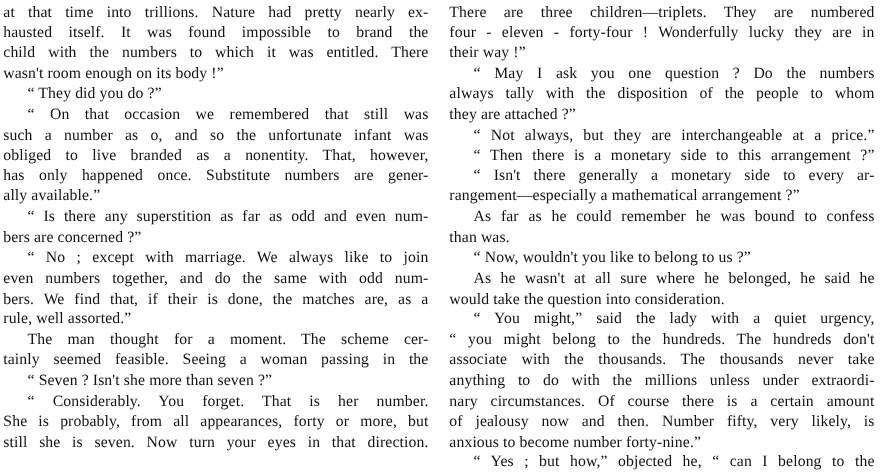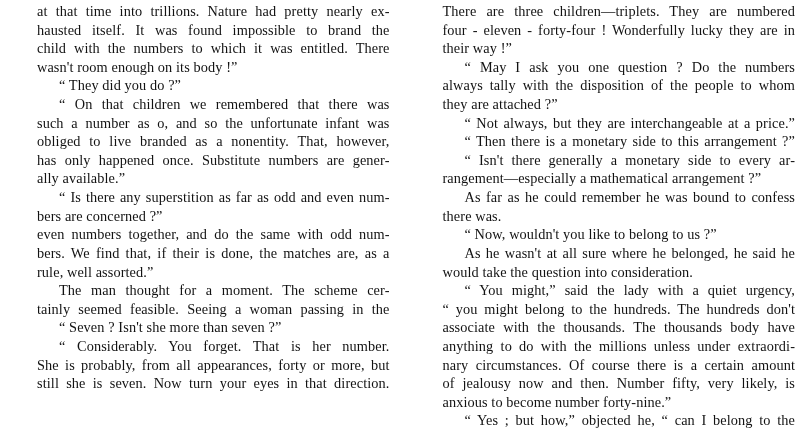--- a/index.html
+++ b/index.html
@@ -25,47 +25,47 @@
     letter-spacing: 0.1px;
   }
   .col {
     flex: 1 1 0;
     min-width: 0;
   }
   .line {
     height: 18.62px;
     line-height: 18.62px;
     text-align: left;
-    margin-left: 34px;
   }
   .line.just {
     text-align: justify;
     text-align-last: justify;
   }
   .line.ind {
     padding-left: 22px;
   }
 </style>
 </head>
 <body>
 
 <div class="spread">
   <div class="col">
       <div class="line just">at that time into trillions. Nature had pretty nearly ex-</div>
       <div class="line just">hausted itself. It was found impossible to brand the</div>
       <div class="line just">child with the numbers to which it was entitled. There</div>
       <div class="line">wasn't room enough on its body !”</div>
       <div class="line ind">“ They did you do ?”</div>
-      <div class="line just ind">“ On that children we remembered that there was</div>
+      <div class="line just ind">“ On that occasion we remembered that still was</div>
       <div class="line just">such a number as o, and so the unfortunate infant was</div>
       <div class="line just">obliged to live branded as a nonentity. That, however,</div>
       <div class="line just">has only happened once. Substitute numbers are gener-</div>
       <div class="line">ally available.”</div>
       <div class="line just ind">“ Is there any superstition as far as odd and even num-</div>
       <div class="line">bers are concerned ?”</div>
+      <div class="line just ind">“ No ; except with marriage. We always like to join</div>
       <div class="line just">even numbers together, and do the same with odd num-</div>
       <div class="line just">bers. We find that, if their is done, the matches are, as a</div>
       <div class="line">rule, well assorted.”</div>
       <div class="line just ind">The man thought for a moment. The scheme cer-</div>
       <div class="line just">tainly seemed feasible. Seeing a woman passing in the</div>
       <div class="line ind">“ Seven ? Isn't she more than seven ?”</div>
       <div class="line just ind">“ Considerably. You forget. That is her number.</div>
       <div class="line just">She is probably, from all appearances, forty or more, but</div>
       <div class="line just">still she is seven. Now turn your eyes in that direction.</div>
     </div>
@@ -74,26 +74,26 @@
       <div class="line just">four - eleven - forty-four ! Wonderfully lucky they are in</div>
       <div class="line">their way !”</div>
       <div class="line just ind">“ May I ask you one question ? Do the numbers</div>
       <div class="line just">always tally with the disposition of the people to whom</div>
       <div class="line">they are attached ?”</div>
       <div class="line just ind">“ Not always, but they are interchangeable at a price.”</div>
       <div class="line just ind">“ Then there is a monetary side to this arrangement ?”</div>
       <div class="line just ind">“ Isn't there generally a monetary side to every ar-</div>
       <div class="line">rangement—especially a mathematical arrangement ?”</div>
       <div class="line just ind">As far as he could remember he was bound to confess</div>
-      <div class="line">there was.</div>
+      <div class="line">than was.</div>
       <div class="line ind">“ Now, wouldn't you like to belong to us ?”</div>
       <div class="line just ind">As he wasn't at all sure where he belonged, he said he</div>
       <div class="line">would take the question into consideration.</div>
       <div class="line just ind">“ You might,” said the lady with a quiet urgency,</div>
       <div class="line just">“ you might belong to the hundreds. The hundreds don't</div>
-      <div class="line just">associate with the thousands. The thousands body have</div>
+      <div class="line just">associate with the thousands. The thousands never take</div>
       <div class="line just">anything to do with the millions unless under extraordi-</div>
       <div class="line just">nary circumstances. Of course there is a certain amount</div>
       <div class="line just">of jealousy now and then. Number fifty, very likely, is</div>
       <div class="line">anxious to become number forty-nine.”</div>
       <div class="line just ind">“ Yes ; but how,” objected he, “ can I belong to the</div>
     </div>
 </div>
 
 </body></html>

